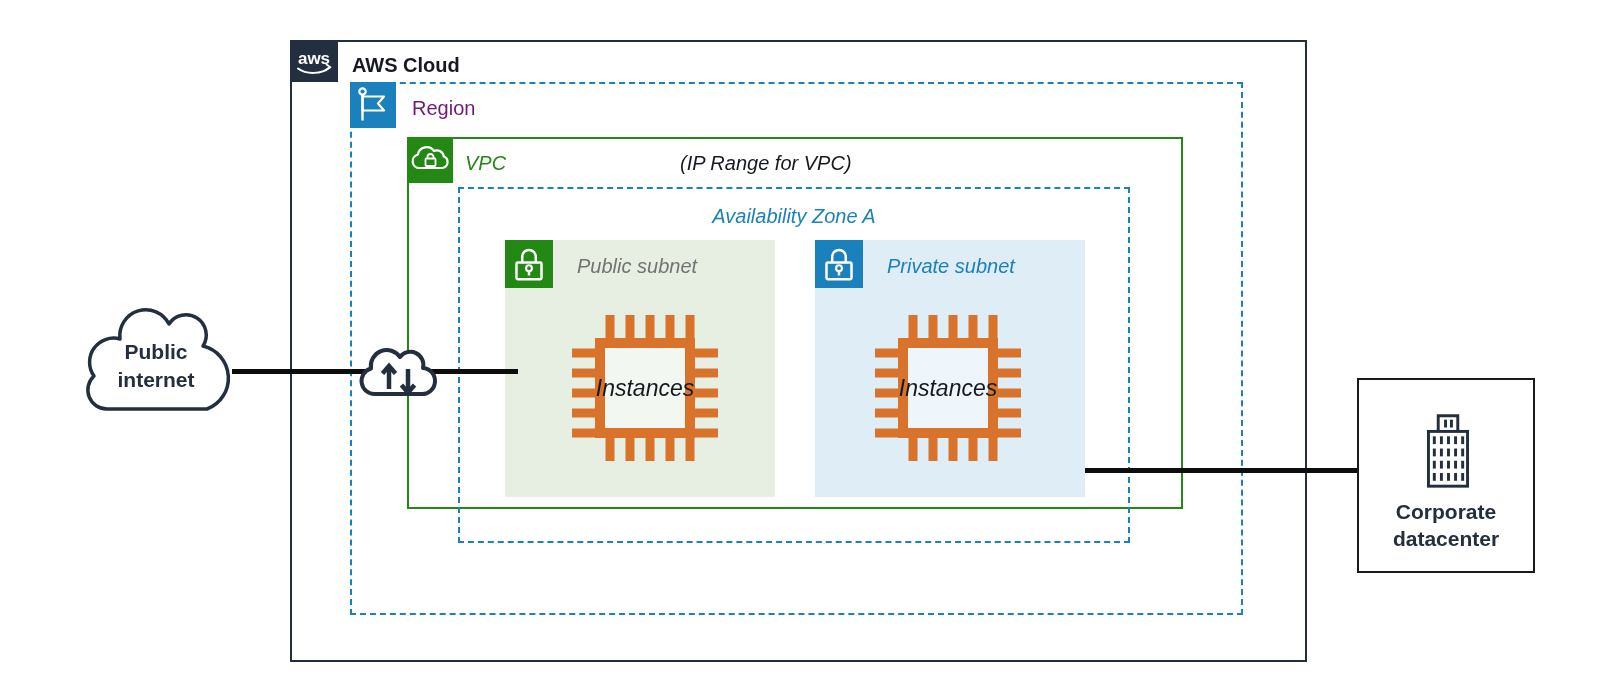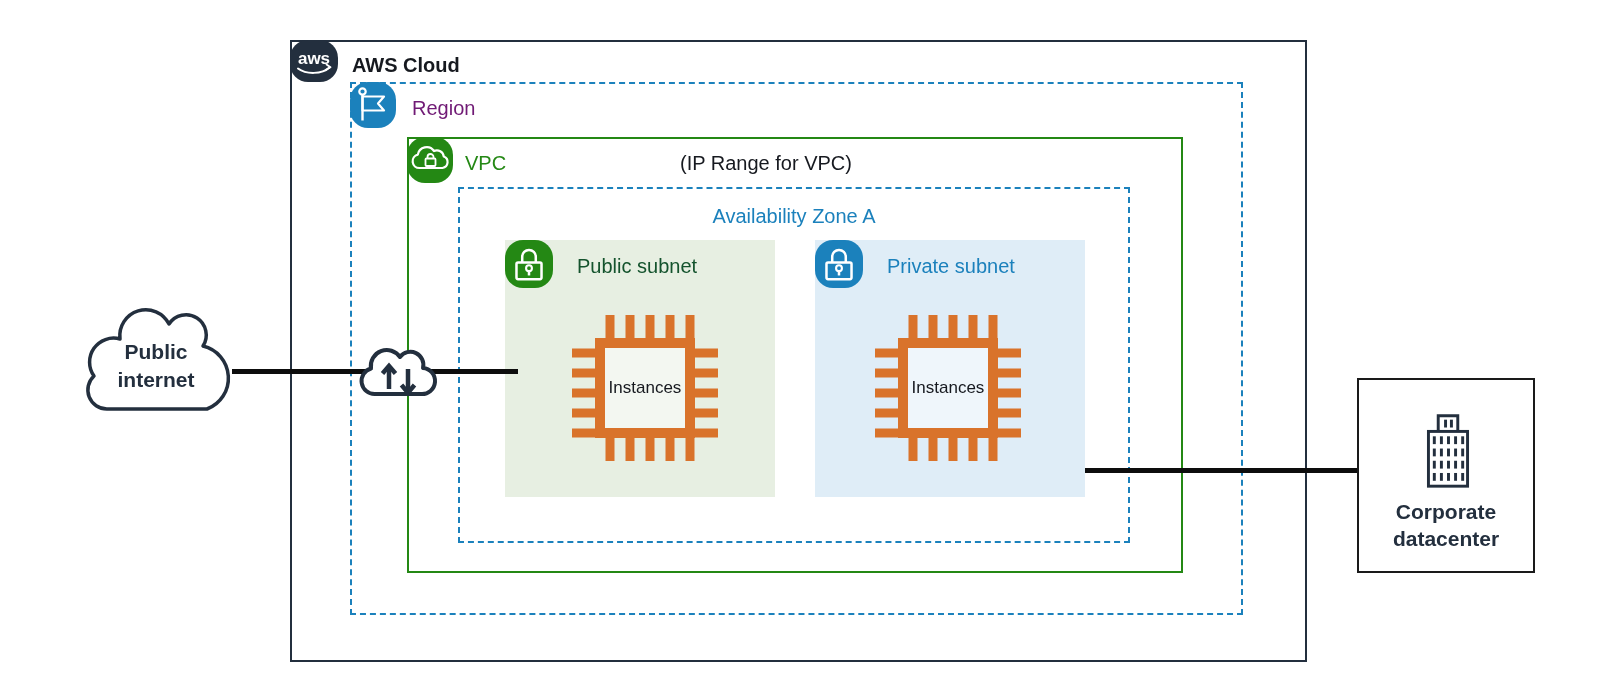--- a/index.html
+++ b/index.html
@@ -1,47 +1,47 @@
 <!DOCTYPE html>
 <html><head>
 <meta charset="utf-8">
 <style>
   html,body{margin:0;padding:0;background:#fff;}
   .canvas{position:relative;width:1600px;height:695px;background:#ffffff;overflow:hidden;
           font-family:"Liberation Sans",sans-serif;color:#16191f;}
   .box{position:absolute;box-sizing:border-box;}
   .aws-cloud{left:290px;top:40px;width:1017px;height:622px;border:2px solid #232F3E;background:#fff;}
   .region{left:58px;top:40px;width:893px;height:533px;border:2px dashed #1B81BC;}
-  .vpc{left:55px;top:53px;width:776px;height:436px;border:2px solid #248814;}
+  .vpc{left:55px;top:53px;width:776px;height:372px;border:2px solid #248814;font-style:italic;}
   .az{left:49px;top:48px;width:672px;height:356px;border:2px dashed #1B81BC;}
   .subnet{position:absolute;width:270px;height:257px;}
   .subnet.public{left:45px;top:51px;background:#E7EFE2;}
   .subnet.private{left:355px;top:51px;background:#DFEDF7;}
   .corner-icon{position:absolute;left:-2px;top:-2px;width:46px;height:46px;display:flex;
-               justify-content:center;border-radius:18px;}
+               justify-content:center;}
   .aws-logo{width:48px;height:42px;background:#232F3E;}
   .region-ic{background:#1B81BC;}
   .vpc-ic{background:#248814;}
   .lock-ic{left:0;top:0;width:48px;height:48px;}
   .lock-ic.green{background:#248814;}
   .lock-ic.blue{background:#1B81BC;}
   .box-label{position:absolute;font-size:20px;line-height:28px;white-space:nowrap;}
   .lbl-awscloud{left:60px;top:9px;color:#16191f;font-weight:bold;}
   .lbl-region{left:60px;top:10px;color:#701a75;}
   .lbl-vpc{left:56px;top:10px;color:#248814;}
   .lbl-iprange{left:271px;top:10px;color:#16191f;}
   .lbl-az{left:0;right:0;top:13px;text-align:center;color:#1B81BC;}
   .lbl-subnet{top:12px;left:72px;font-size:20px;}
-  .lbl-subnet.green{color:#14532d;}
+  .lbl-subnet.green{color:#737373;}
   .lbl-subnet.blue{color:#1B81BC;}
   .chip{position:absolute;width:170px;height:170px;top:63px;}
   .chip.pub{left:55px;}
   .chip.priv{left:48px;}
   .chip-label{position:absolute;inset:40px;display:flex;align-items:center;justify-content:center;
-              font-size:17px;color:#16191f;}
+              font-size:23px;color:#16191f;}
   .connector{position:absolute;height:5px;background:#0d0d0d;z-index:4;}
   .line1{left:232px;top:369px;width:286px;}
   .line2{left:1085px;top:468px;width:272px;}
   .internet-cloud{position:absolute;left:72px;top:302px;width:168px;height:118px;z-index:5;}
   .cloud-text{position:absolute;left:0;right:0;top:36px;text-align:center;font-weight:bold;
               font-size:21px;line-height:28px;color:#232F3E;}
   .gateway{position:absolute;left:352px;top:332px;width:92px;height:78px;z-index:5;}
   .datacenter{position:absolute;left:1357px;top:370px;width:178px;height:195px;background:#fff;
               border:2px solid #1a1a1a;box-sizing:border-box;z-index:5;margin-top:8px;}
   .dc-icon{position:absolute;left:61px;top:26px;}

